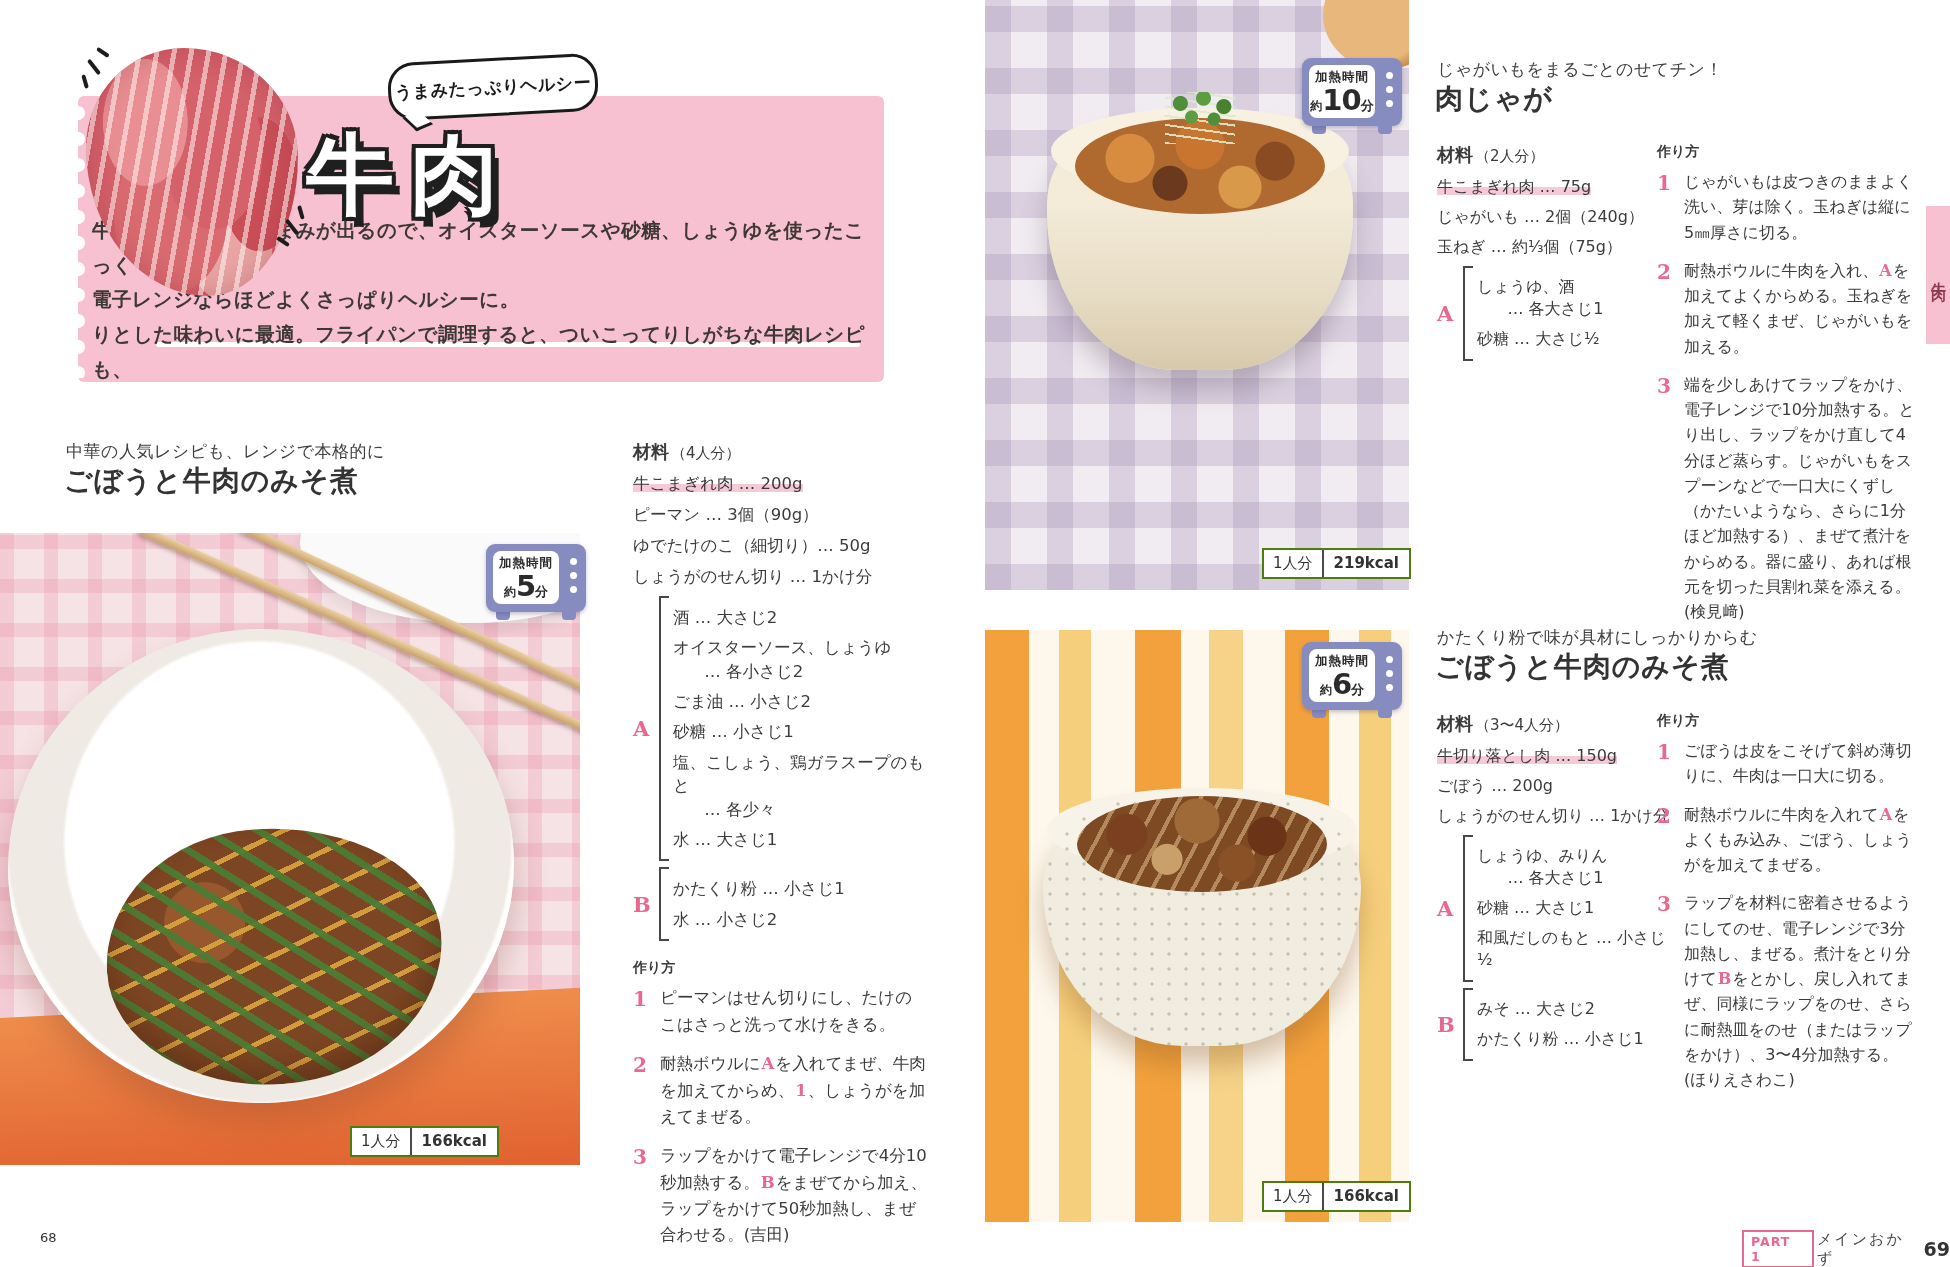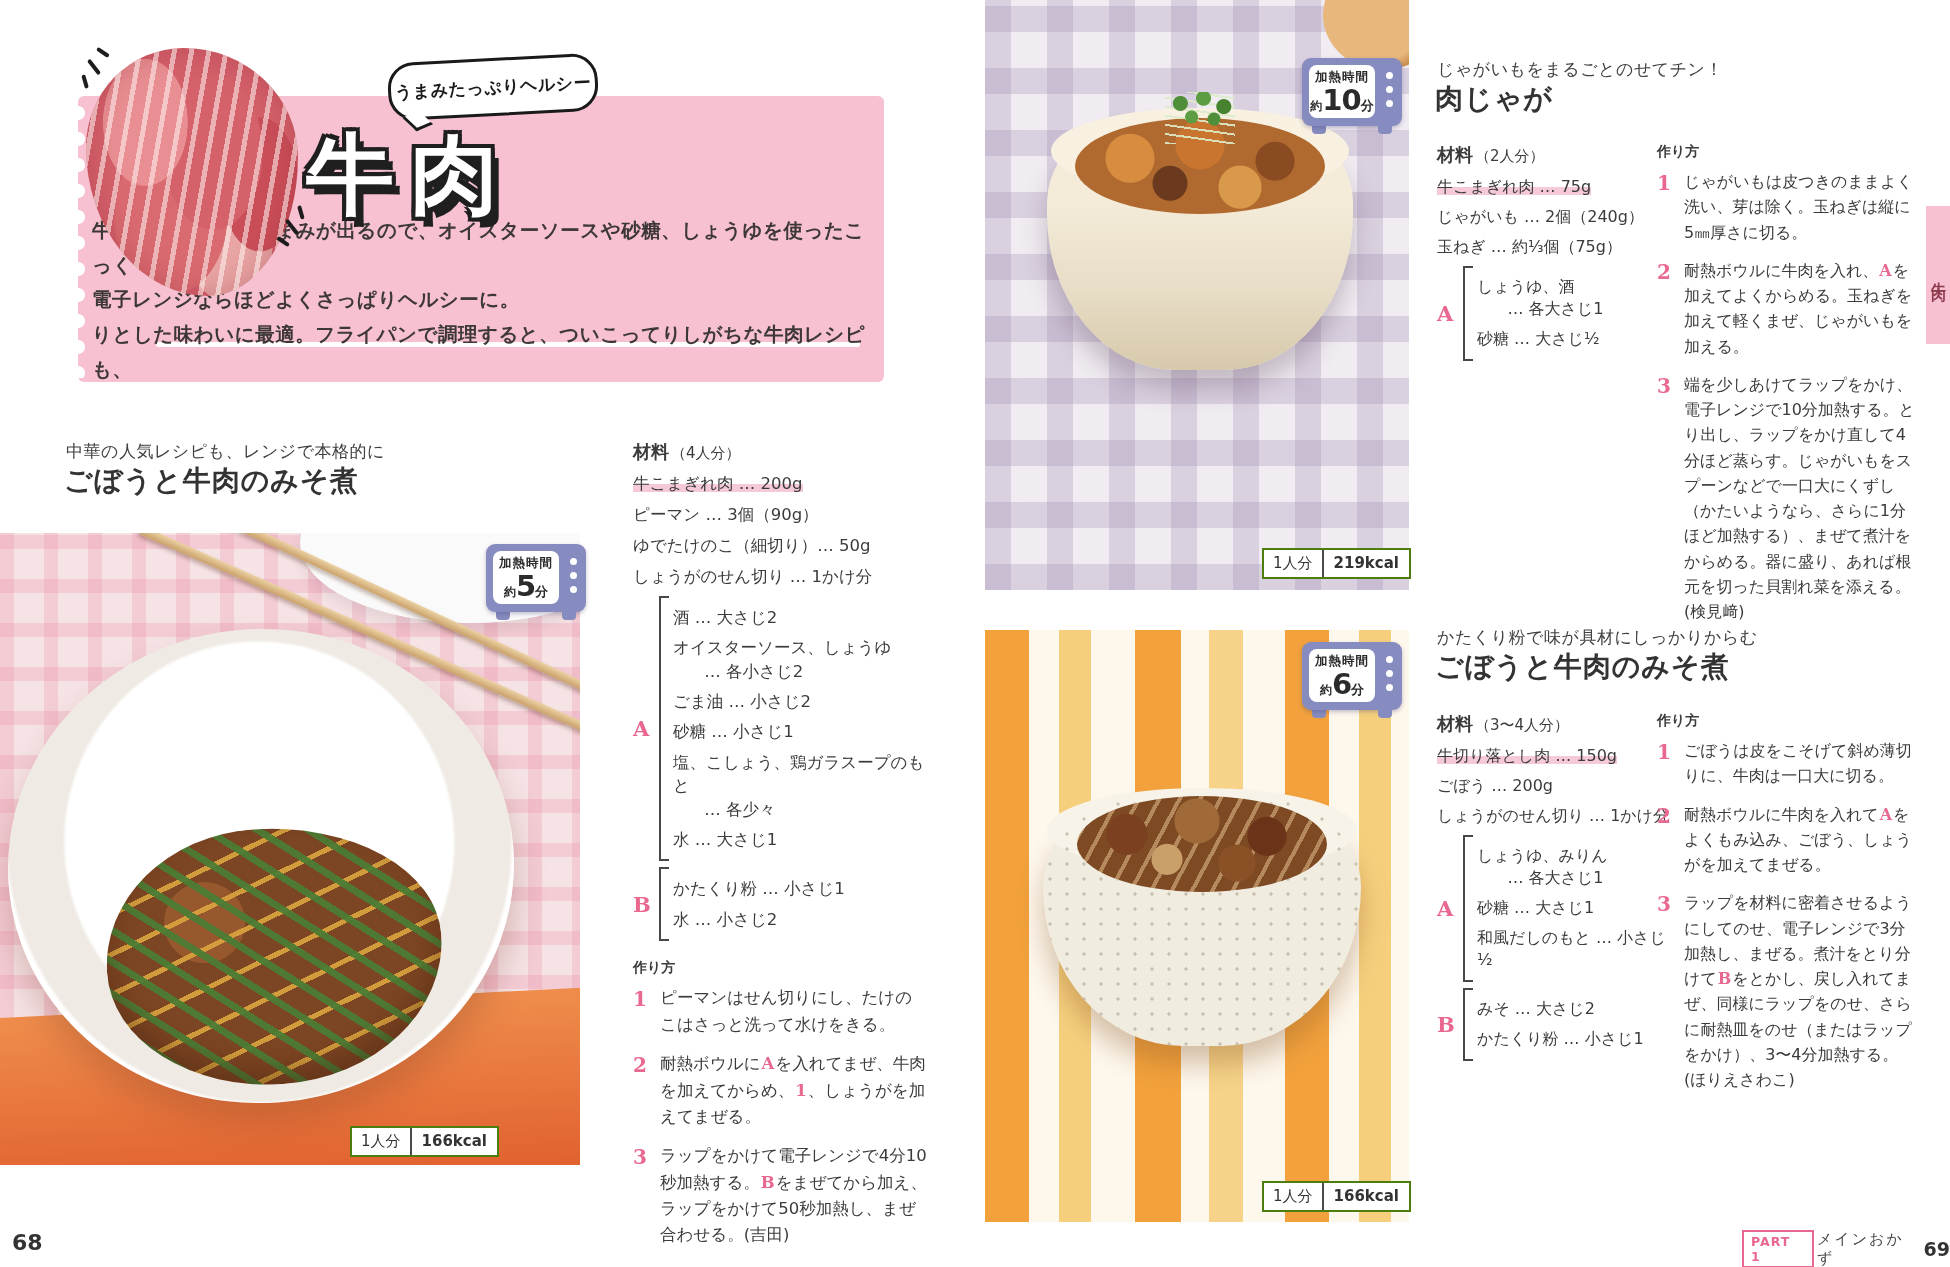--- a/index.html
+++ b/index.html
@@ -167,21 +167,21 @@
 
   
   .kcal{position:absolute;display:flex;align-items:stretch;background:#fff;border:2px solid #4d7c0f;font-size:15px;color:#333;line-height:1}
   .kcal-serving{padding:6px 9px}
   .kcal-val{border-left:2px solid #4a4a4a;padding:6px 10px;font-weight:bold}
 
   
   .side-tab{position:absolute;right:0;top:206px;width:24px;height:138px;background:#f7c1d1;
     display:flex;align-items:center;justify-content:center;writing-mode:vertical-rl;
     font-size:15px;font-weight:bold;color:#8d3a4e;letter-spacing:5px}
-  .pg-left{position:absolute;left:12px;top:1230px;font-weight:bold;font-size:22px;color:#333}
+  .pg-left{position:absolute;left:40px;top:1230px;font-weight:normal;font-size:13px;color:#333}
   .footer-right{position:absolute;left:1742px;top:1230px;display:flex;align-items:center;gap:3px}
   .part-box{position:relative;border:2px solid #e8688f;color:#e8688f;font-weight:bold;font-size:12.5px;
     padding:2px 7px;letter-spacing:1px;background:#fff}
   .part-box::after{content:'';position:absolute;left:3px;bottom:-6px;width:6px;height:6px;background:#e8688f}
   .section-label{font-size:15px;color:#444;letter-spacing:2px}
   .pg-right{font-weight:bold;font-size:19px;color:#333}
 </style>
 </head>
 <body>
 

